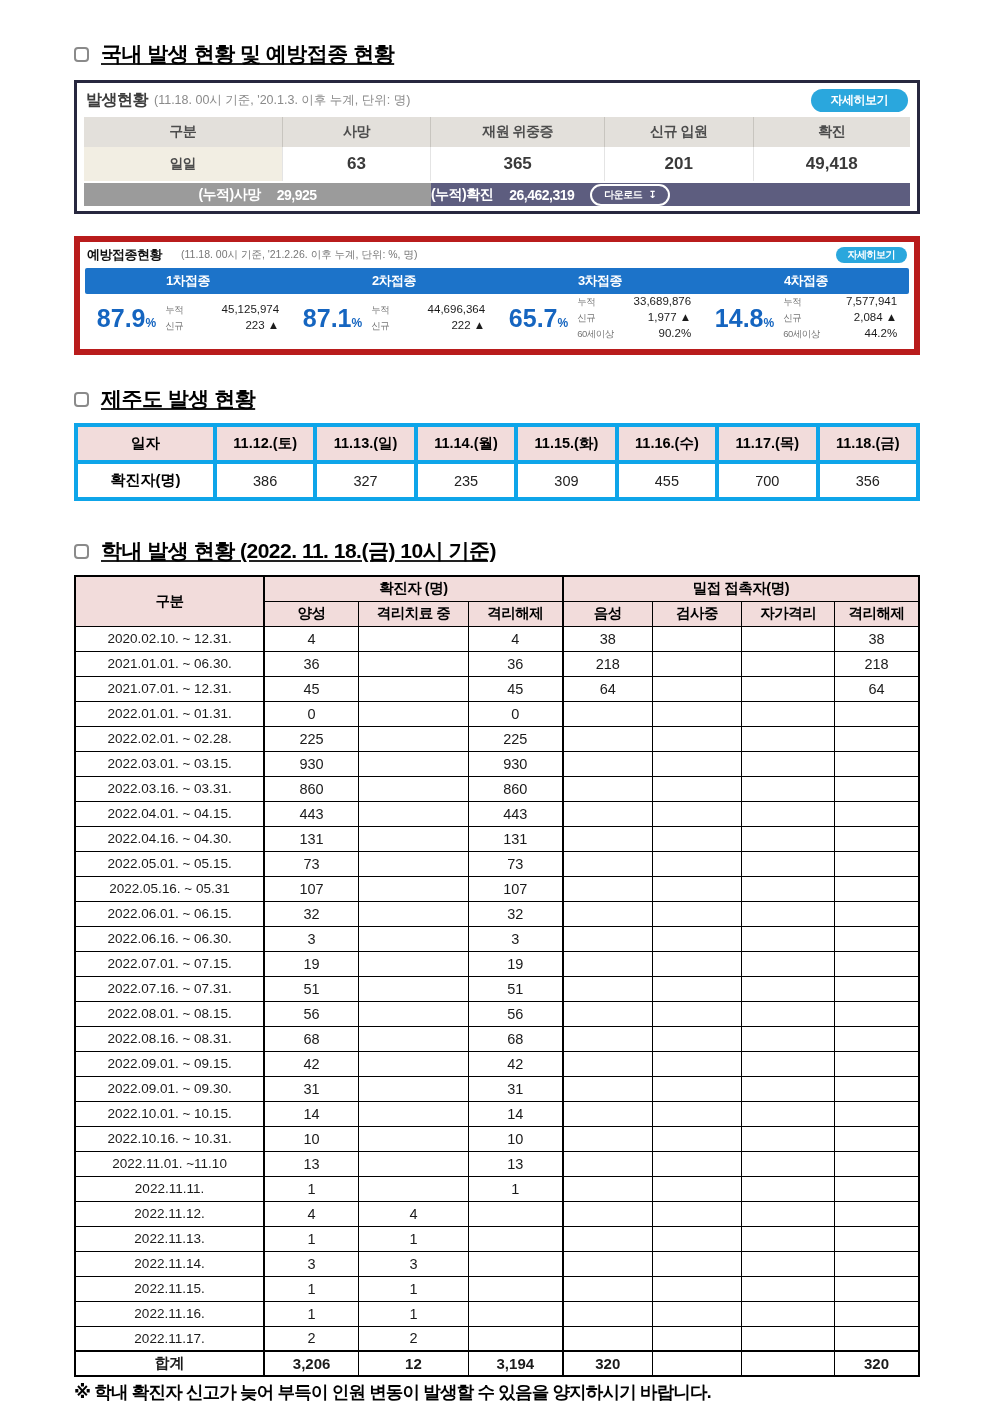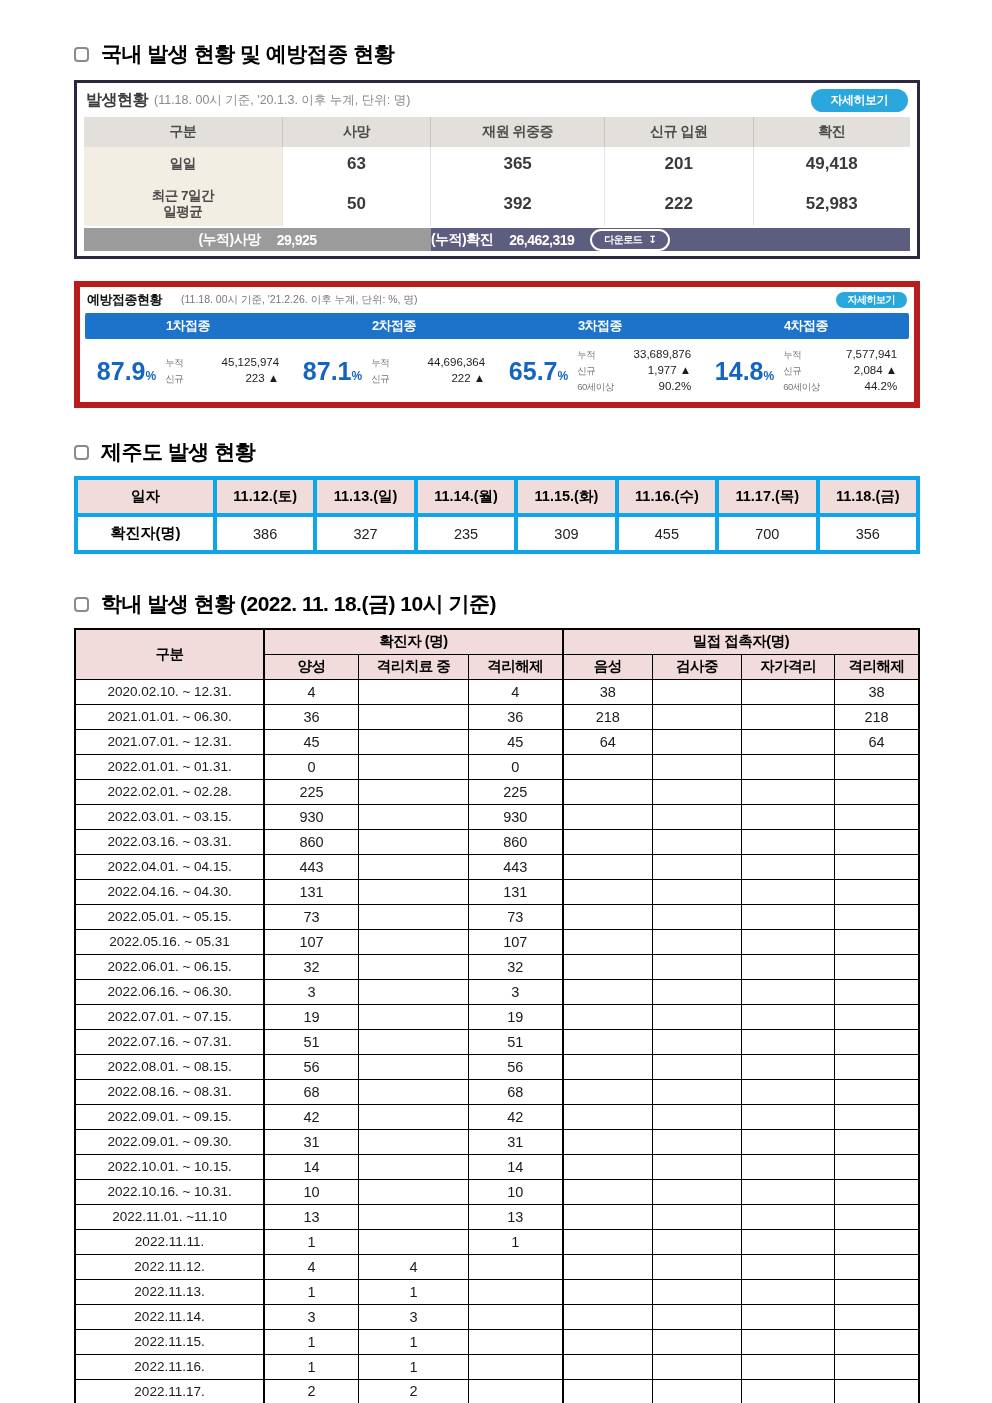--- a/index.html
+++ b/index.html
@@ -5,21 +5,21 @@
   * { margin:0; padding:0; box-sizing:border-box; }
   html,body { background:#ffffff; }
   body {
     width:992px; min-height:1403px;
     font-family:"Liberation Sans","DejaVu Sans",sans-serif;
     color:#222;
   }
   .page { width:992px; padding:40px 72px 30px 74px; }
 
   
-  .sec-title { display:flex; align-items:center; gap:12px; }
+  .sec-title { display:flex; align-items:center; gap:12px;text-decoration:underline; }
   .checkbox {
     width:15px; height:15px; border:2px solid #8a8a8a; border-radius:4px;
     flex:0 0 auto; background:#fff;
   }
   .sec-title h2 { font-size:21px; font-weight:bold; color:#000; letter-spacing:-0.5px; }
 
   
   .occ-panel { margin-top:12px; border:3px solid #28283f; background:#fff; padding:3px 7px 5px 7px; }
   .occ-head { display:flex; align-items:center; padding:3px 2px 5px 2px; }
   .occ-title { font-size:16px; font-weight:bold; color:#3d3d3d; letter-spacing:-0.5px; }
@@ -62,21 +62,21 @@
   .vax-panel { margin-top:22px; border:6px solid #b91c1c; background:#fff; padding:2px 5px 6px 5px; }
   .vax-head { display:flex; align-items:center; padding:2px 2px 4px 2px; }
   .vax-title { font-size:13px; font-weight:bold; color:#111; letter-spacing:-0.5px; }
   .vax-sub { font-size:10.5px; color:#777; margin-left:19px; }
   .pill-btn.small { font-size:10px; padding:1px 12px; border-radius:10px; }
   .vax-bar {
     display:grid; grid-template-columns:repeat(4,1fr); background:#1c73c9;
     border-radius:2px; padding:4px 0;
   }
   .vax-bar .bar-cell { color:#fff; font-size:13px; font-weight:bold; text-align:center; letter-spacing:-0.5px; }
-  .vax-stats { display:grid; grid-template-columns:repeat(4,1fr); padding:9px 0 2px 0; }
+  .vax-stats { display:grid; grid-template-columns:repeat(4,1fr); padding:1px 0 2px 0; }
   .dose { display:flex; align-items:center; justify-content:center; gap:9px; }
   .pct { color:#1565c0; font-weight:bold; font-size:25px; line-height:1; white-space:nowrap; }
   .pct .pctsign { font-size:12px; font-weight:bold; }
   .stat-lines { display:flex; flex-direction:column; gap:2px; }
   .stat-line { display:flex; gap:8px; align-items:baseline; }
   .stat-label { font-size:9.5px; color:#777; min-width:42px; letter-spacing:-0.5px; }
   .stat-value { font-size:11.5px; color:#1c1c1c; min-width:64px; text-align:right; white-space:nowrap; }
 
   
   .jeju-wrap { margin-top:30px; }
@@ -131,28 +131,20 @@
           <th>확진</th>
         </tr>
       </thead>
       <tbody>
         <tr>
           <td class="rowlabel">일일</td>
           <td>63</td>
           <td>365</td>
           <td>201</td>
           <td>49,418</td>
-        </tr>
-        <tr>
-          <td class="rowlabel">최근 7일간
-일평균</td>
-          <td>50</td>
-          <td>392</td>
-          <td>222</td>
-          <td>52,983</td>
         </tr>
       </tbody>
     </table>
     <div class="occ-footer">
       <div class="cume-death">
         <span>(누적)사망</span>
         <span>29,925</span>
       </div>
       <div class="cume-conf">
         <span>(누적)확진</span>

